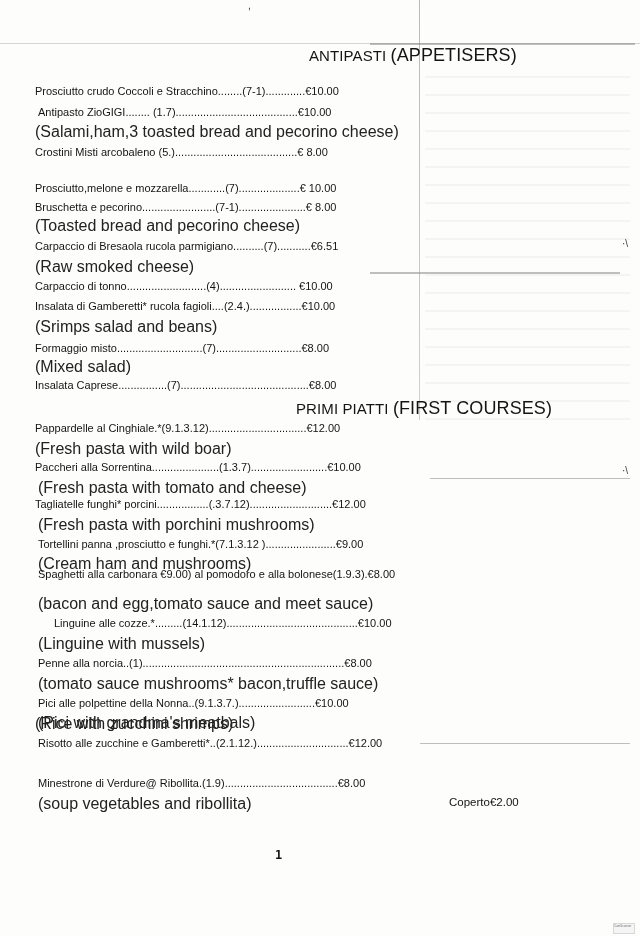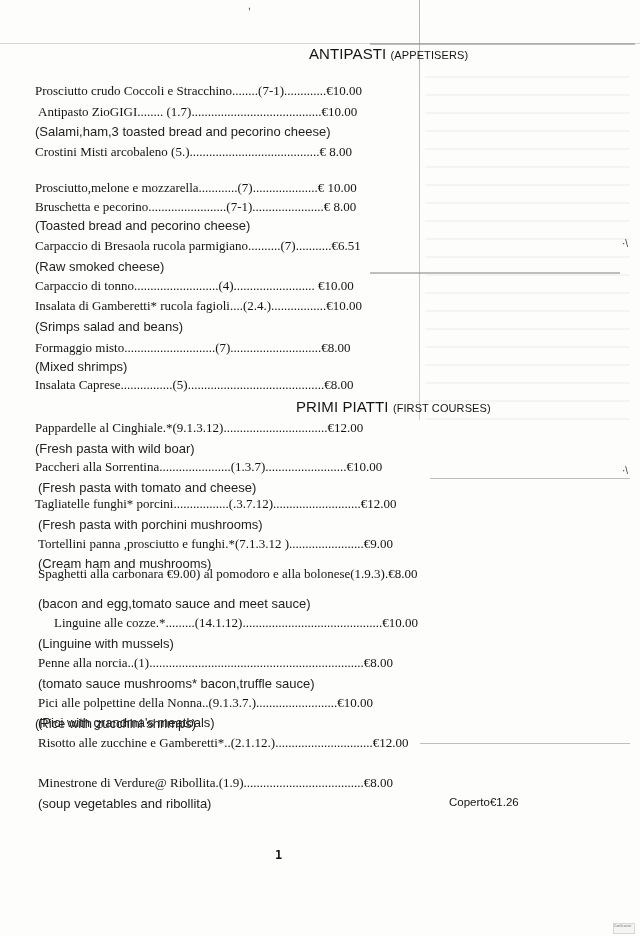--- a/index.html
+++ b/index.html
@@ -18,26 +18,26 @@
     .fold-h {
       position: absolute; height: 2px; background: #8a8a8a; opacity: .55;
     }
     .scan-noise {
       position: absolute; left: 425px; right: 10px; top: 60px; height: 360px;
       background: repeating-linear-gradient(180deg, rgba(0,0,0,0) 0 16px, rgba(0,0,0,.035) 16px 18px);
     }
     .section-title {
       position: absolute; font-size: 15px; letter-spacing: 0.1px; white-space: nowrap;
     }
-    .section-title .sub { font-size: 11px; }
+    .section-title .sub { font-size: 18px; }
     .line {
-      position: absolute; left: 35px; font-size: 13px; white-space: nowrap; line-height: 16px; font-family: Liberation Serif, serif;
+      position: absolute; left: 35px; font-size: 11px; white-space: nowrap; line-height: 16px;
     }
     .desc {
-      position: absolute; left: 35px; font-size: 13px; white-space: nowrap; color: #222; line-height: 14px;
+      position: absolute; left: 35px; font-size: 16px; white-space: nowrap; color: #222; line-height: 14px;
     }
     .coperto { position: absolute; left: 449px; top: 796px; font-size: 11.5px; }
     .page-num { position: absolute; left: 275px; top: 848px; font-size: 12px; font-family: "DejaVu Sans Mono", monospace; font-weight: bold; }
     .badge {
       position: absolute; left: 613px; top: 923px; width: 20px; height: 9px;
       border: 1px solid #d8d8d8; font-size: 3px; color: #777; background: #f4f4f4;
     }
     .speck { position: absolute; font-size: 10px; color: #333; }
   </style>
 </head>
@@ -66,22 +66,22 @@
   <div class="line" style="top:144px">Crostini Misti arcobaleno  (5.)........................................€ 8.00</div>
   <div class="line" style="top:180px">Prosciutto,melone e mozzarella............(7)....................€ 10.00</div>
   <div class="line" style="top:199px">Bruschetta e pecorino........................(7-1)......................€ 8.00</div>
   <div class="desc" style="top:219px">(Toasted bread and pecorino cheese)</div>
   <div class="line" style="top:238px">Carpaccio di Bresaola rucola parmigiano..........(7)...........€6.51</div>
   <div class="desc" style="top:260px">(Raw smoked cheese)</div>
   <div class="line" style="top:278px">Carpaccio di tonno..........................(4)......................... €10.00</div>
   <div class="line" style="top:298px">Insalata di Gamberetti* rucola fagioli....(2.4.).................€10.00</div>
   <div class="desc" style="top:320px">(Srimps salad and beans)</div>
   <div class="line" style="top:340px">Formaggio misto............................(7)............................€8.00</div>
-  <div class="desc" style="top:360px">(Mixed shrimps)</div>
-  <div class="line" style="top:377px">Insalata Caprese................(5)..........................................€8.00</div>
+  <div class="desc" style="top:360px">(Mixed salad)</div>
+  <div class="line" style="top:377px">Insalata Caprese................(7)..........................................€8.00</div>
 
   <div class="section-title" style="left:296px;top:398px;">
     <span>PRIMI PIATTI</span>
     <span class="sub">(FIRST COURSES)</span>
   </div>
 
   <div class="line" style="top:420px">Pappardelle al Cinghiale.*(9.1.3.12)................................€12.00</div>
   <div class="desc" style="top:442px">(Fresh pasta with wild boar)</div>
   <div class="line" style="top:459px">Paccheri alla Sorrentina......................(1.3.7).........................€10.00</div>
   <div class="desc" style="top:481px;left:38px">(Fresh pasta with tomato and cheese)</div>
@@ -95,16 +95,16 @@
   <div class="desc" style="top:637px;left:38px">(Linguine with mussels)</div>
   <div class="line" style="top:655px;left:38px">Penne alla norcia..(1)..................................................................€8.00</div>
   <div class="desc" style="top:677px;left:38px">(tomato sauce mushrooms* bacon,truffle sauce)</div>
   <div class="line" style="top:695px;left:38px">Pici alle polpettine della Nonna..(9.1.3.7.).........................€10.00</div>
   <div class="desc" style="top:716px;left:38px">(Pici with grandma's meatbals)</div>
   <div class="line" style="top:735px;left:38px">Risotto alle zucchine e Gamberetti*..(2.1.12.)..............................€12.00</div>
   <div class="desc" style="top:717px">(Rice with zucchini shrimps)</div>
   <div class="line" style="top:775px;left:38px">Minestrone di Verdure@ Ribollita.(1.9).....................................€8.00</div>
   <div class="desc" style="top:797px;left:38px">(soup vegetables and ribollita)</div>
 
-  <div class="coperto">Coperto€1.26</div>
+  <div class="coperto">Coperto€2.00</div>
   <div class="page-num">1</div>
   <div class="badge">CamScanner</div>
 </div>
 
 </body></html>

